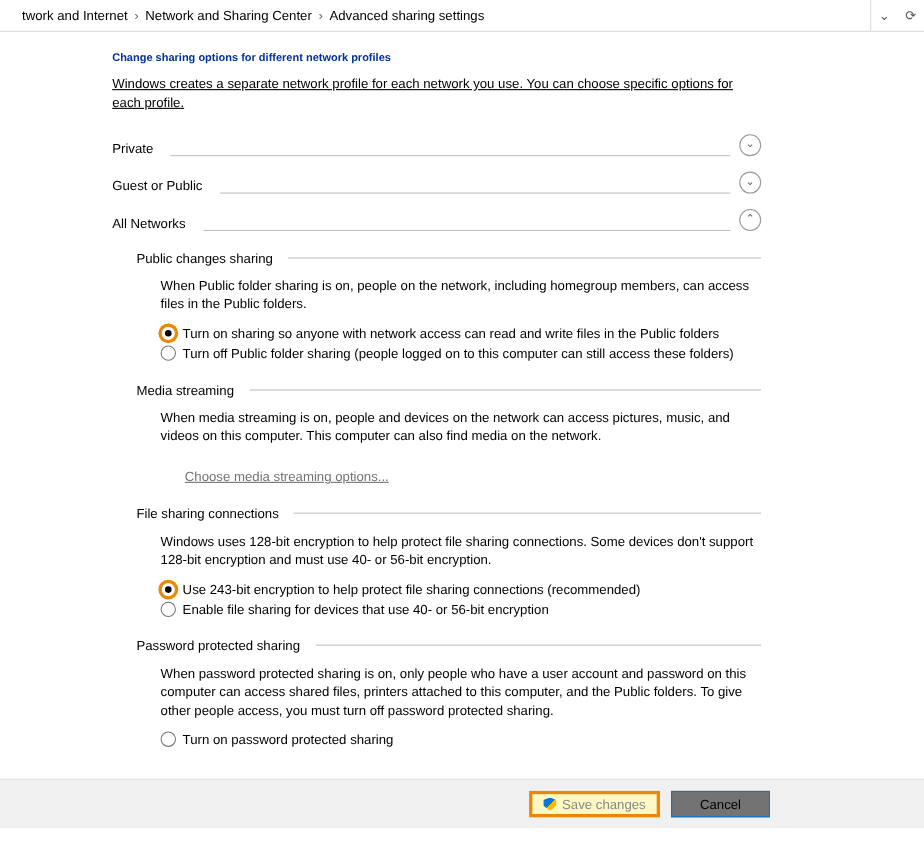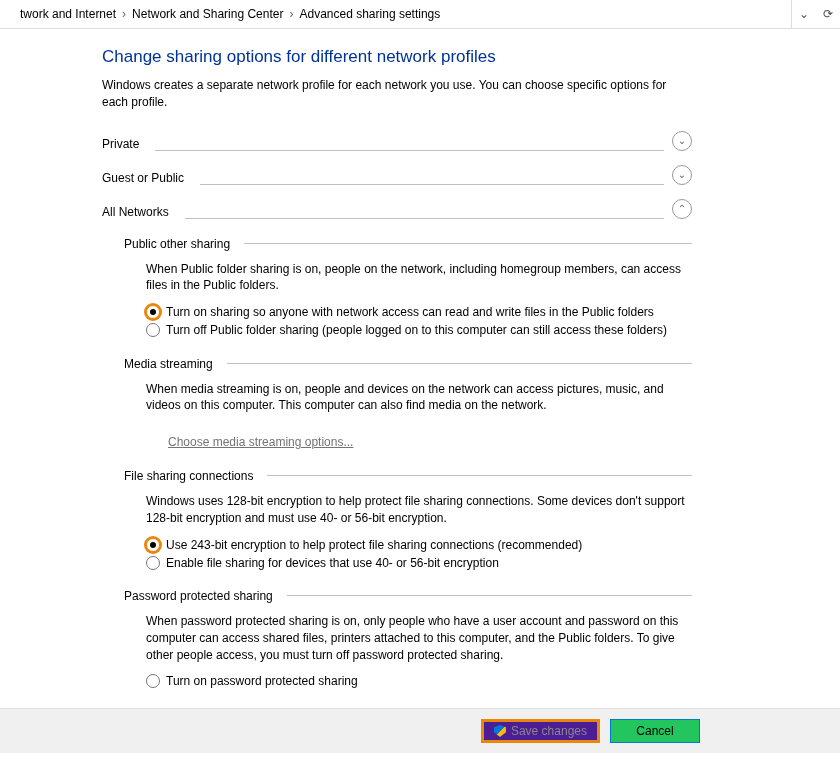--- a/index.html
+++ b/index.html
@@ -52,27 +52,28 @@
     padding: 18px 0 0 0;
     height: calc(100% - 28px - 60px);
     overflow: auto;
   }
   .inner {
     width: 590px;
     margin-left: 102px;
   }
   h1.page-title {
     margin: 0 0 10px 0;
-    font-size: 17px;
-    font-weight: 400;
+    font-size: 10px;
+    font-weight: 700;
     color: #003399;
   }
   .intro {
     margin: 0 0 20px 0;
     line-height: 1.4;
+    text-decoration: underline;
   }
   
   .profile-row {
     display: flex;
     align-items: flex-end;
     margin-top: 14px;
     margin-bottom: 4px;
   }
   .profile-row .label {
     white-space: nowrap;
@@ -183,26 +184,26 @@
     border: 1px solid #7a7a7a;
     background: #e9e9e9;
     display: inline-flex;
     align-items: center;
     justify-content: center;
     font-family: inherit;
     font-size: 12px;
   }
   .btn.primary-outline {
     border: 3px solid #e8870c;
-    background: #4c1d95;
+    background: #fef9c3;
     color: #888;
   }
   .btn.default {
     border: 1px solid #0078d7;
-    background: #22c55e;
+    background: #737373;
     text-align: right;
   }
   .shield {
     width: 12px;
     height: 12px;
     margin-right: 5px;
     background:
       linear-gradient(135deg, #0078d7 0 50%, #ffb900 50% 100%);
     clip-path: polygon(50% 0, 100% 18%, 100% 60%, 50% 100%, 0 60%, 0 18%);
   }
@@ -243,21 +244,21 @@
 
     <div class="profile-row">
       <span class="label">All Networks</span>
       <span class="rule"></span>
       <span class="chev-circle">⌃</span>
     </div>
 
     <div class="sub">
 
       <div class="sub-row">
-        <span class="label">Public other sharing</span>
+        <span class="label">Public changes sharing</span>
         <span class="rule"></span>
       </div>
       <div class="sub-body">When Public folder sharing is on, people on the network, including homegroup members, can access files in the Public folders.</div>
       <div class="sub-body radio-group">
         <div class="radio-row">
           <span class="radio selected"></span>
           <span class="radio-label">Turn on sharing so anyone with network access can read and write files in the Public folders</span>
         </div>
         <div class="radio-row">
           <span class="radio"></span>

